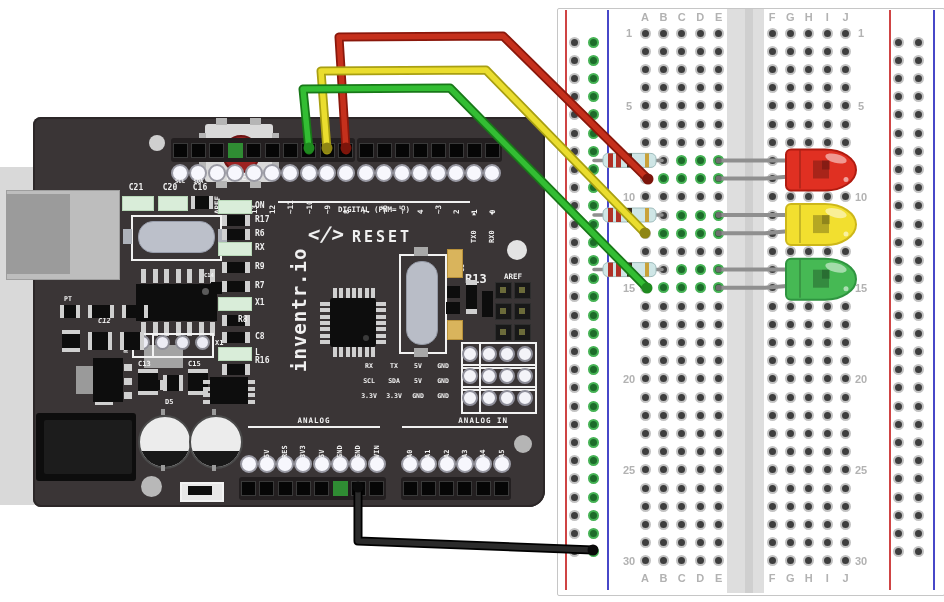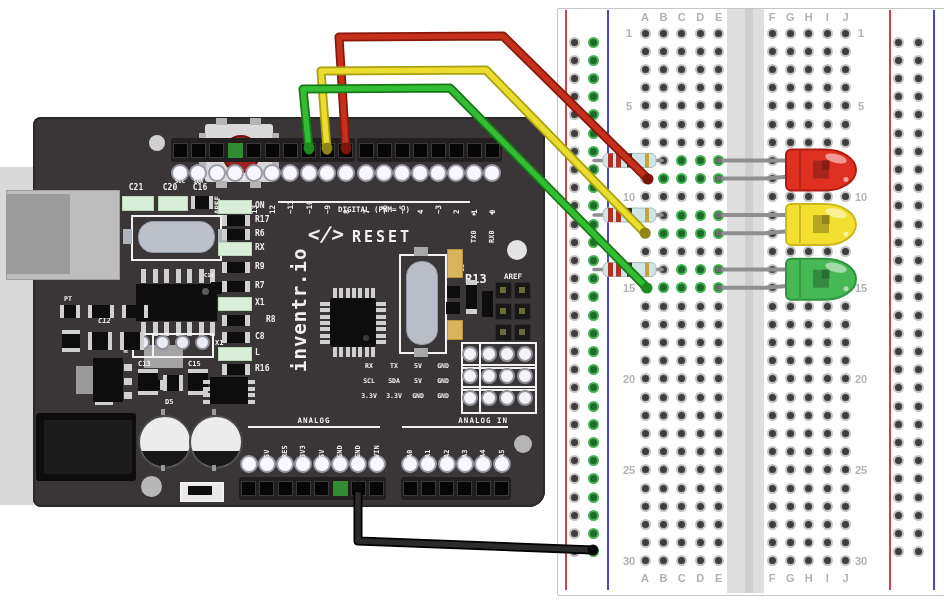--- a/index.html
+++ b/index.html
@@ -830,31 +830,31 @@
       <div class="silk" style="position: absolute; left: 255px; top: 262px; font-size: 8px;">R9</div>
       <div class="chip" style="position: absolute; left: 222px; top: 280.5px; width: 28px; height: 11px;"></div>
       <div class="pad" style="position: absolute; left: 222px; top: 280.5px; width: 5px; height: 11px;"></div>
       <div class="pad" style="position: absolute; left: 245px; top: 280.5px; width: 5px; height: 11px;"></div>
       <div class="silk" style="position: absolute; left: 255px; top: 281px; font-size: 8px;">R7</div>
       <div class="greenled" style="position: absolute; left: 218px; top: 297px; width: 32px; height: 12px;"></div>
       <div class="silk" style="position: absolute; left: 255px; top: 298px; font-size: 8px;">X1</div>
       <div class="chip" style="position: absolute; left: 222px; top: 314.5px; width: 28px; height: 11px;"></div>
       <div class="pad" style="position: absolute; left: 222px; top: 314.5px; width: 5px; height: 11px;"></div>
       <div class="pad" style="position: absolute; left: 245px; top: 314.5px; width: 5px; height: 11px;"></div>
-      <div class="silk" style="position: absolute; left: 266px; top: 315px; font-size: 8px;">R8</div>
+      <div class="silk" style="position: absolute; left: 238px; top: 315px; font-size: 8px;">R8</div>
       <div class="chip" style="position: absolute; left: 222px; top: 331.5px; width: 28px; height: 11px;"></div>
       <div class="pad" style="position: absolute; left: 222px; top: 331.5px; width: 5px; height: 11px;"></div>
       <div class="pad" style="position: absolute; left: 245px; top: 331.5px; width: 5px; height: 11px;"></div>
       <div class="silk" style="position: absolute; left: 255px; top: 332px; font-size: 8px;">C8</div>
       <div class="greenled" style="position: absolute; left: 218px; top: 347px; width: 32px; height: 12px;"></div>
       <div class="silk" style="position: absolute; left: 255px; top: 348px; font-size: 8px;">L</div>
       <div class="chip" style="position: absolute; left: 222px; top: 363.5px; width: 28px; height: 11px;"></div>
       <div class="pad" style="position: absolute; left: 222px; top: 363.5px; width: 5px; height: 11px;"></div>
       <div class="pad" style="position: absolute; left: 245px; top: 363.5px; width: 5px; height: 11px;"></div>
-      <div class="silk" style="position: absolute; left: 255px; top: 364px; font-size: 8px;">R16</div>
+      <div class="silk" style="position: absolute; left: 255px; top: 356px; font-size: 8px;">R16</div>
       <div class="silk" style="position: absolute; left: 136px; top: 183px; transform: translate(-50%, 0px); font-size: 8px;">C21</div>
       <div class="silk" style="position: absolute; left: 170px; top: 183px; transform: translate(-50%, 0px); font-size: 8px;">C20</div>
       <div class="silk" style="position: absolute; left: 200px; top: 183px; transform: translate(-50%, 0px); font-size: 8px;">C16</div>
       <div class="greenled" style="position: absolute; left: 122px; top: 196px; width: 30px; height: 13px;"></div>
       <div class="greenled" style="position: absolute; left: 158px; top: 196px; width: 28px; height: 13px;"></div>
       <div class="chip" style="position: absolute; left: 191px; top: 196px; width: 22px; height: 13px;"></div>
       <div class="pad" style="position: absolute; left: 191px; top: 196px; width: 4px; height: 13px;"></div>
       <div class="pad" style="position: absolute; left: 209px; top: 196px; width: 4px; height: 13px;"></div>
       <div style="position: absolute; left: 0px; top: 0px; width: 0px; height: 0px;">
         <div style="position: absolute; left: 461px; top: 342px; width: 72px; height: 23px; border: 2px solid rgb(242, 242, 242);"></div>

